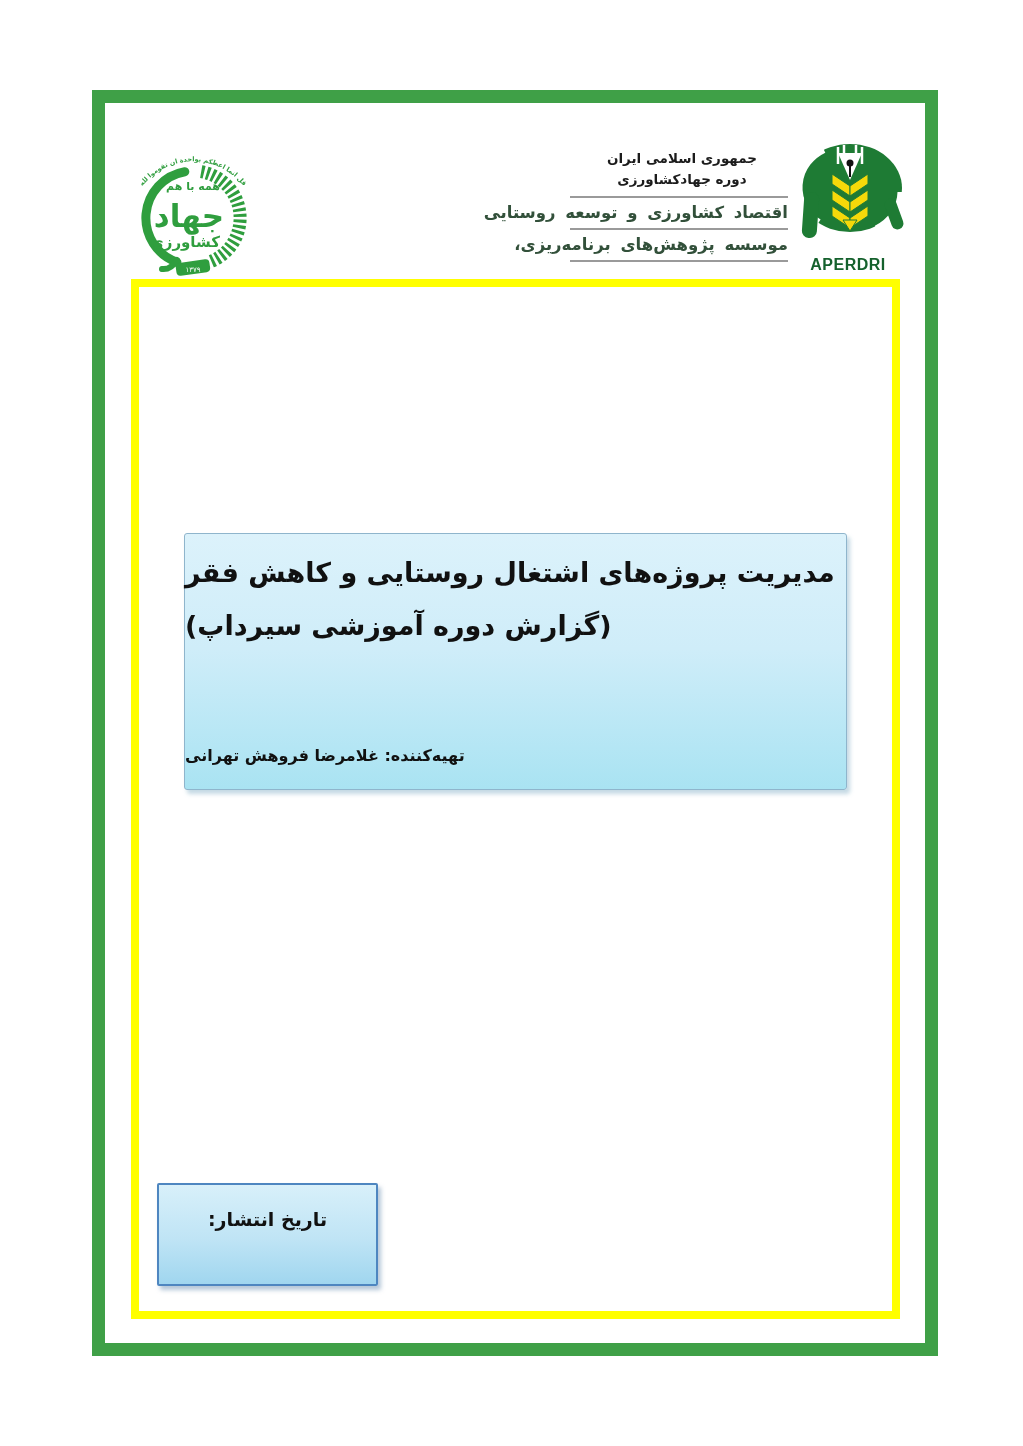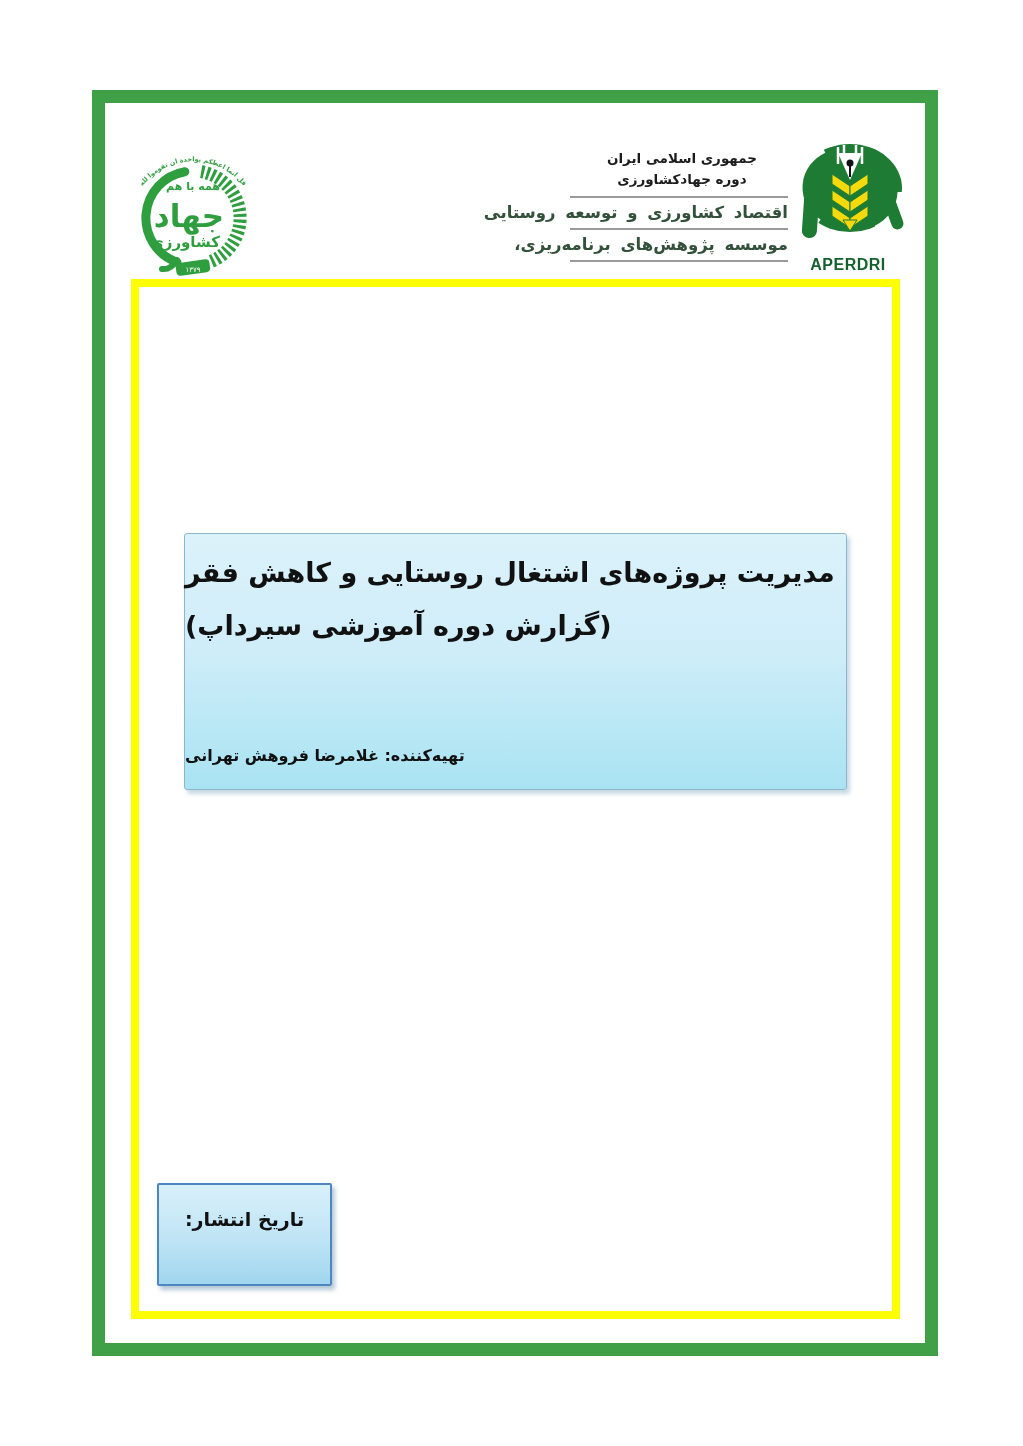--- a/index.html
+++ b/index.html
@@ -58,21 +58,21 @@
     box-shadow:3px 4px 4px rgba(125,170,195,.45);
     direction:rtl;text-align:left;color:#111;
     box-sizing:border-box;
   }
   .title-line1{margin-top:20px;font-size:27px;font-weight:bold;line-height:38px;}
   .title-line2{margin-top:15px;font-size:27px;font-weight:bold;line-height:38px;}
   .title-author{margin-top:97px;font-size:16px;font-weight:bold;line-height:28px;}
 
   
   .date-box{
-    position:absolute;left:157px;top:1183px;width:175px;height:103px;
+    position:absolute;left:157px;top:1183px;width:221px;height:103px;
     background:linear-gradient(180deg,#D8F0FA 0%,#BFE4F5 55%,#A0D6EF 100%);
     border:2px solid #4E86C0;border-radius:2px;
     box-shadow:3px 4px 4px rgba(110,145,180,.5);
     direction:rtl;text-align:center;color:#111;
     font-size:19px;font-weight:bold;
     box-sizing:border-box;padding-top:17px;
   }
   .date-line{line-height:35px;}
 
   svg text{font-family:"DejaVu Sans",sans-serif;}

